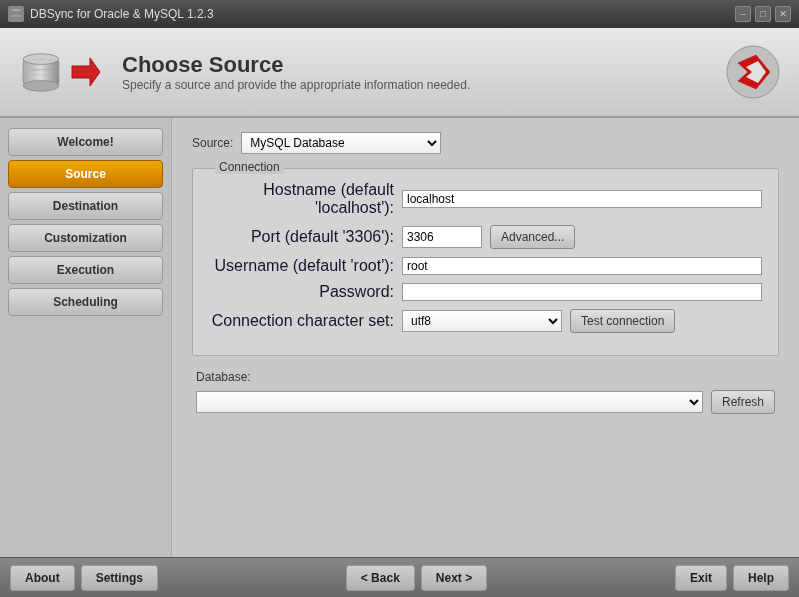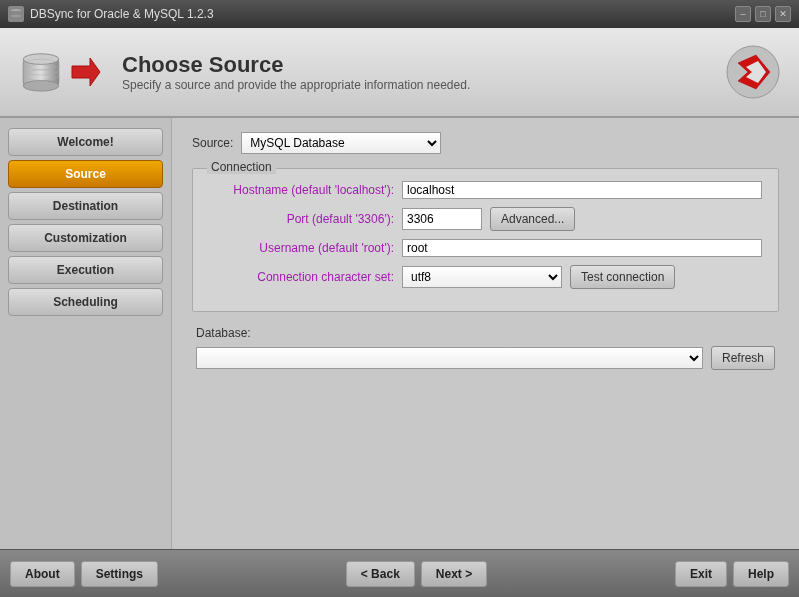--- a/index.html
+++ b/index.html
@@ -185,38 +185,38 @@
       border: 1px solid #aaa;
       border-radius: 2px;
       background: #d4d4d4;
       padding: 12px 16px 14px;
       margin-bottom: 14px;
       position: relative;
     }
     .group-box-legend {
       position: absolute;
       top: -9px;
-      left: 14px;
+      left: 22px;
       background: #c8c8c8;
       padding: 0 4px;
       font-size: 12px;
       color: #333;
     }
 
     .form-row {
       display: flex;
       align-items: center;
       margin-bottom: 8px;
       gap: 8px;
     }
     .form-label {
       width: 185px;
       text-align: right;
-      font-size: 12px;
-      color: #a21caf;
+      font-size: 16px;
+      color: #0f172a;
       flex-shrink: 0;
     }
     .form-input {
       flex: 1;
       height: 18px;
       border: 1px solid #999;
       background: #fff;
       font-size: 12px;
       padding: 0 4px;
       min-width: 0;
@@ -287,21 +287,21 @@
       border: 1px solid #888;
       border-radius: 3px;
       background: linear-gradient(to bottom, #e0e0e0, #c0c0c0);
       font-size: 12px;
       cursor: pointer;
       color: #333;
     }
 
     
     .footer {
-      height: 48px;
+      height: 40px;
       background: linear-gradient(to bottom, #888, #666);
       display: flex;
       align-items: center;
       padding: 0 10px;
       gap: 6px;
       flex-shrink: 0;
       border-top: 1px solid #555;
       justify-content: center;
     }
     .footer-left {
@@ -425,20 +425,24 @@
           <span class="form-label">Port (default '3306'):</span>
           <input type="text" class="form-input-short" value="3306" style="">
           <button class="btn-advanced">Advanced...</button>
         </div>
 
         <div class="form-row">
           <span class="form-label">Username (default 'root'):</span>
           <input type="text" class="form-input" value="root" style="">
         </div>
 
+        <div class="form-row">
+          <span class="form-label">Password:</span>
+          <input type="password" class="form-input" style="">
+        </div>
 
         <div class="form-row">
           <span class="form-label">Connection character set:</span>
           <select class="charset-select">
             <option>utf8</option>
             <option>latin1</option>
             <option>utf16</option>
           </select>
           <button class="btn-test">Test connection</button>
         </div>

